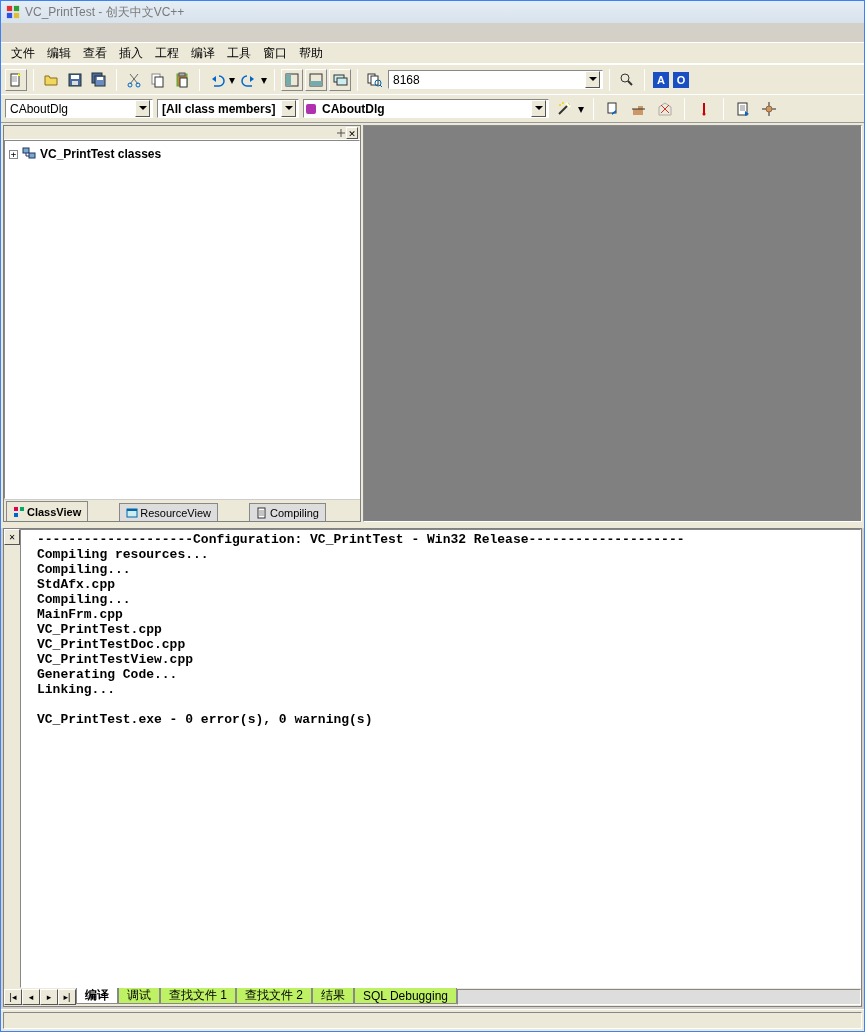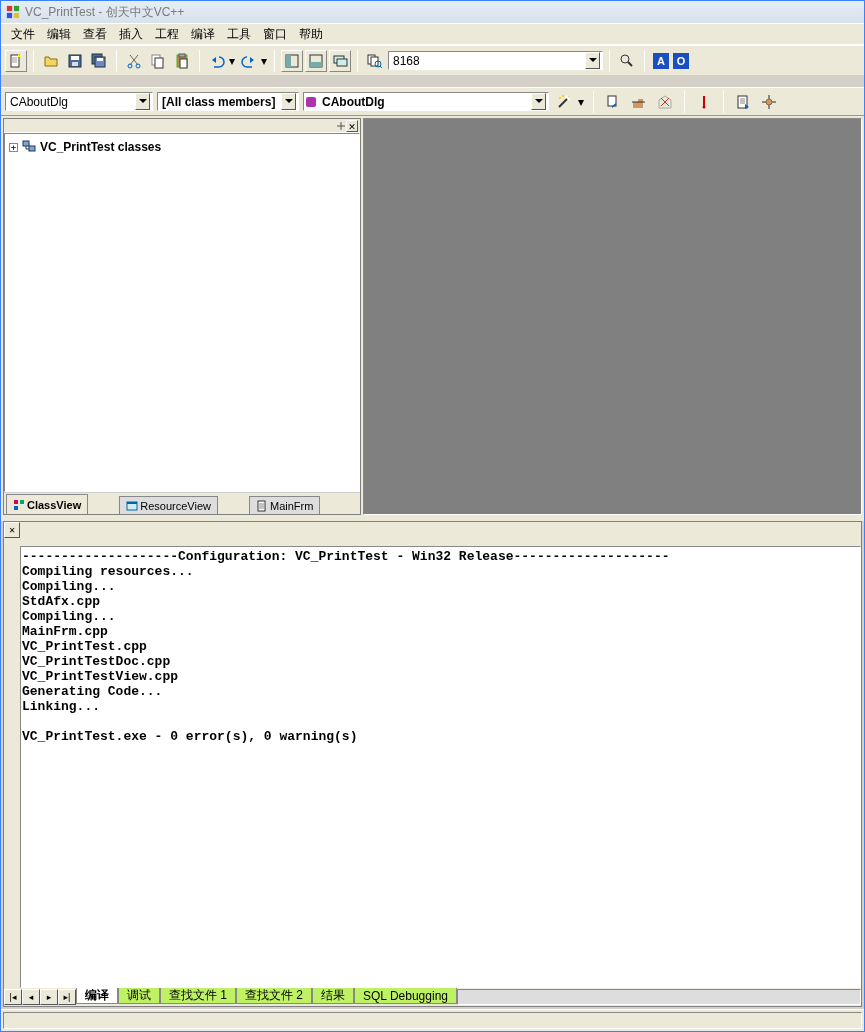--- a/index.html
+++ b/index.html
@@ -2,55 +2,55 @@
 <html><head>
 <meta charset="utf-8">
 <style>
 * { box-sizing: border-box; margin: 0; padding: 0; }
 html, body { width: 865px; height: 1032px; overflow: hidden; font-family: "Microsoft Sans Serif", Tahoma, sans-serif; font-size: 12px; background: #d4d0c8; }
 .window { width: 865px; height: 1032px; display: flex; flex-direction: column; border: 1px solid #3b82f6; }
 .titlebar { height: 22px; background: linear-gradient(#e6eef5,#d7e2ec); display:flex; align-items:center; padding:0 4px; color:#7a7a7a;}
 .titlebar .icon { width:16px; height:16px; margin-right:4px; display:flex; align-items:center; justify-content:center;}
 .titlebar .icon svg{width:14px;height:14px}
 .titlebar .title{font-size:12px;}
-.menubar{height:22px; background:#ece9d8; border-bottom:1px solid #fff; display:flex; align-items:center; padding:0 4px;border-top:1px solid #fff;}
+.menubar{height:22px; background:#ece9d8; border-bottom:1px solid #fff; display:flex; align-items:center; padding:0 4px;border-top:1px solid #fff;margin-top:19px;}
 .menubar .mi{padding:2px 6px; cursor:default;font-size:12px;text-decoration:underline; text-decoration-color:transparent;}
 .toolbar{height:30px;background:#ece9d8;display:flex;align-items:center;padding:2px 4px;gap:2px;border-top:1px solid #fff;}
 .tb-sep{width:1px;height:22px;background:#a0a0a0;margin:0 4px;border-right:1px solid #fff;}
 .tb-btn{width:22px;height:22px;display:flex;align-items:center;justify-content:center;border:1px solid transparent;cursor:default;}
 .tb-btn svg{width:16px;height:16px;}
 .tb-btn.raised{border:1px solid;border-color:#fff #888 #888 #fff;}
 .tb-drop{width:8px;display:flex;align-items:center;justify-content:center;margin-left:-2px;}
 .combo{height:19px;background:#fff;border:1px solid;border-color:#888 #fff #fff #888;display:flex;align-items:center;padding:0 2px;}
 .combo .txt{flex:1;font-size:12px;padding:0 2px;white-space:nowrap;overflow:hidden;}
 .combo .arr{width:15px;height:17px;background:#ece9d8;border:1px solid;border-color:#fff #555 #555 #fff;display:flex;align-items:center;justify-content:center;}
 .combo .arr::after{content:"";border:4px solid transparent;border-top-color:#000;margin-top:3px;}
 .badge{width:16px;height:16px;display:flex;align-items:center;justify-content:center;font:bold 11px Arial;color:#fff;margin-left:2px;}
 .badge.a{background:#1a4fc4}.badge.o{background:#1a4fc4}
-.wiz-strip{height:28px;background:#ece9d8;display:flex;align-items:center;padding:2px 4px;gap:4px;border-top:1px solid #fff;margin-top:12px;}
+.wiz-strip{height:28px;background:#ece9d8;display:flex;align-items:center;padding:2px 4px;gap:4px;border-top:1px solid #fff;}
 .main{flex:0 0 402px;display:flex;background:#ece9d8;border-top:1px solid #999;position:relative;}
 .left-pane{width:358px;display:flex;flex-direction:column;border:1px solid #808080;margin:2px;}
 .lp-head{height:14px;background:#ece9d8;display:flex;justify-content:flex-end;align-items:center;padding:0 2px;border-bottom:1px solid #fff;}
 .lp-head .x{width:12px;height:12px;font:9px/12px Arial;text-align:center;border:1px solid;border-color:#fff #555 #555 #fff;cursor:default;}
 .lp-tree{flex:1;background:#fff;border:1px solid;border-color:#888 #fff #fff #888;padding:4px;overflow:auto;}
 .tree-node{display:flex;align-items:center;gap:4px;height:18px;}
 .tree-exp{width:9px;height:9px;border:1px solid #888;display:flex;align-items:center;justify-content:center;font:9px/7px monospace;}
 .tree-ico svg{width:14px;height:14px}
 .tree-lbl{font-weight:bold;font-size:12px}
 .lp-tabs{height:22px;display:flex;background:#ece9d8;align-items:flex-end;padding-left:2px;border-top:1px solid #ccc;}
 .lp-tab{display:flex;align-items:center;gap:2px;height:20px;padding:0 6px;border:1px solid #888;border-bottom:none;background:#ece9d8;font-size:11px;margin-right:-1px;cursor:default;font-weight:bold;justify-content:space-between;}
 .lp-tab.inactive{background:#ddd;height:18px;font-weight:normal;margin-left:32px;}
 .lp-tab svg{width:12px;height:12px}
 .right-pane{flex:1;background:#808080;margin:2px 2px 2px 0;border:1px solid;border-color:#888 #fff #fff #888;}
 .splitter-h{height:4px;background:#ece9d8;cursor:ns-resize;}
 .output{flex:1;display:flex;flex-direction:column;border:1px solid #808080;margin:0 2px 2px 2px;background:#ece9d8;}
 .out-body{flex:1;display:flex;overflow:hidden;}
 .out-vsb{width:16px;background:#ece9d8;display:flex;flex-direction:column;}
 .out-sb-btn{width:16px;height:16px;border:1px solid;border-color:#fff #555 #555 #fff;display:flex;align-items:center;justify-content:center;font:8px Arial;}
-.out-text{flex:1;background:#fff;border:1px solid;border-color:#888 #fff #fff #888;padding:2px 1px;font:bold 13px "Courier New",monospace;white-space:pre;overflow:hidden;margin-top:24px;}
+.out-text{flex:1;background:#fff;border:1px solid;border-color:#888 #fff #fff #888;padding:2px 16px;font:bold 13px "Courier New",monospace;white-space:pre;overflow:hidden;}
 .out-foot{height:18px;display:flex;align-items:center;background:#ece9d8;}
 .out-foot .nav{width:18px;height:16px;border:1px solid;border-color:#fff #555 #555 #fff;display:flex;align-items:center;justify-content:center;font:9px Arial;}
 .out-tabs{flex:0 0 auto;display:flex;align-items:flex-start;height:18px;}
 .out-tab{display:flex;align-items:center;height:16px;padding:0 8px;border:1px solid #888;border-top:none;font-size:12px;background:#bef264;position:relative;cursor:default;}
 .out-tab.active{background:#fff;font-weight:bold;}
 .out-tab::after{content:"";position:absolute;right:-8px;top:0;width:0;height:0;border-top:16px solid transparent;border-left:8px solid #ece9d8;display:none;}
 .out-foot .track{flex:1;height:16px;background:#ddd;border:1px solid;border-color:#888 #fff #fff #888;}
 .statusbar{height:22px;background:#ece9d8;border-top:1px solid #fff;display:flex;}
 .sb-cell{border:1px solid;border-color:#888 #fff #fff #888;margin:2px;padding:0 6px;font-size:11px;display:flex;align-items:center;}
 .sb-main{flex:1}
@@ -291,21 +291,21 @@
               <rect x="1" y="2" width="10" height="8" fill="#cee" stroke="#06a"></rect>
               <rect x="1" y="2" width="10" height="2" fill="#06a"></rect>
             </svg>
           <span>ResourceView</span>
         </div>
         <div class="lp-tab inactive">
           <svg viewBox="0 0 12 12">
               <rect x="2" y="1" width="7" height="10" fill="#fff" stroke="#333"></rect>
               <path d="M3 4h5M3 6h5M3 8h5" stroke="#888"></path>
             </svg>
-          <span>MainFrm</span>
+          <span>Compiling</span>
         </div>
       </div>
     </div>
     <div class="right-pane"></div>
   </div>
 
   <div class="splitter-h"></div>
 
   <div class="output">
     <div class="out-body">

